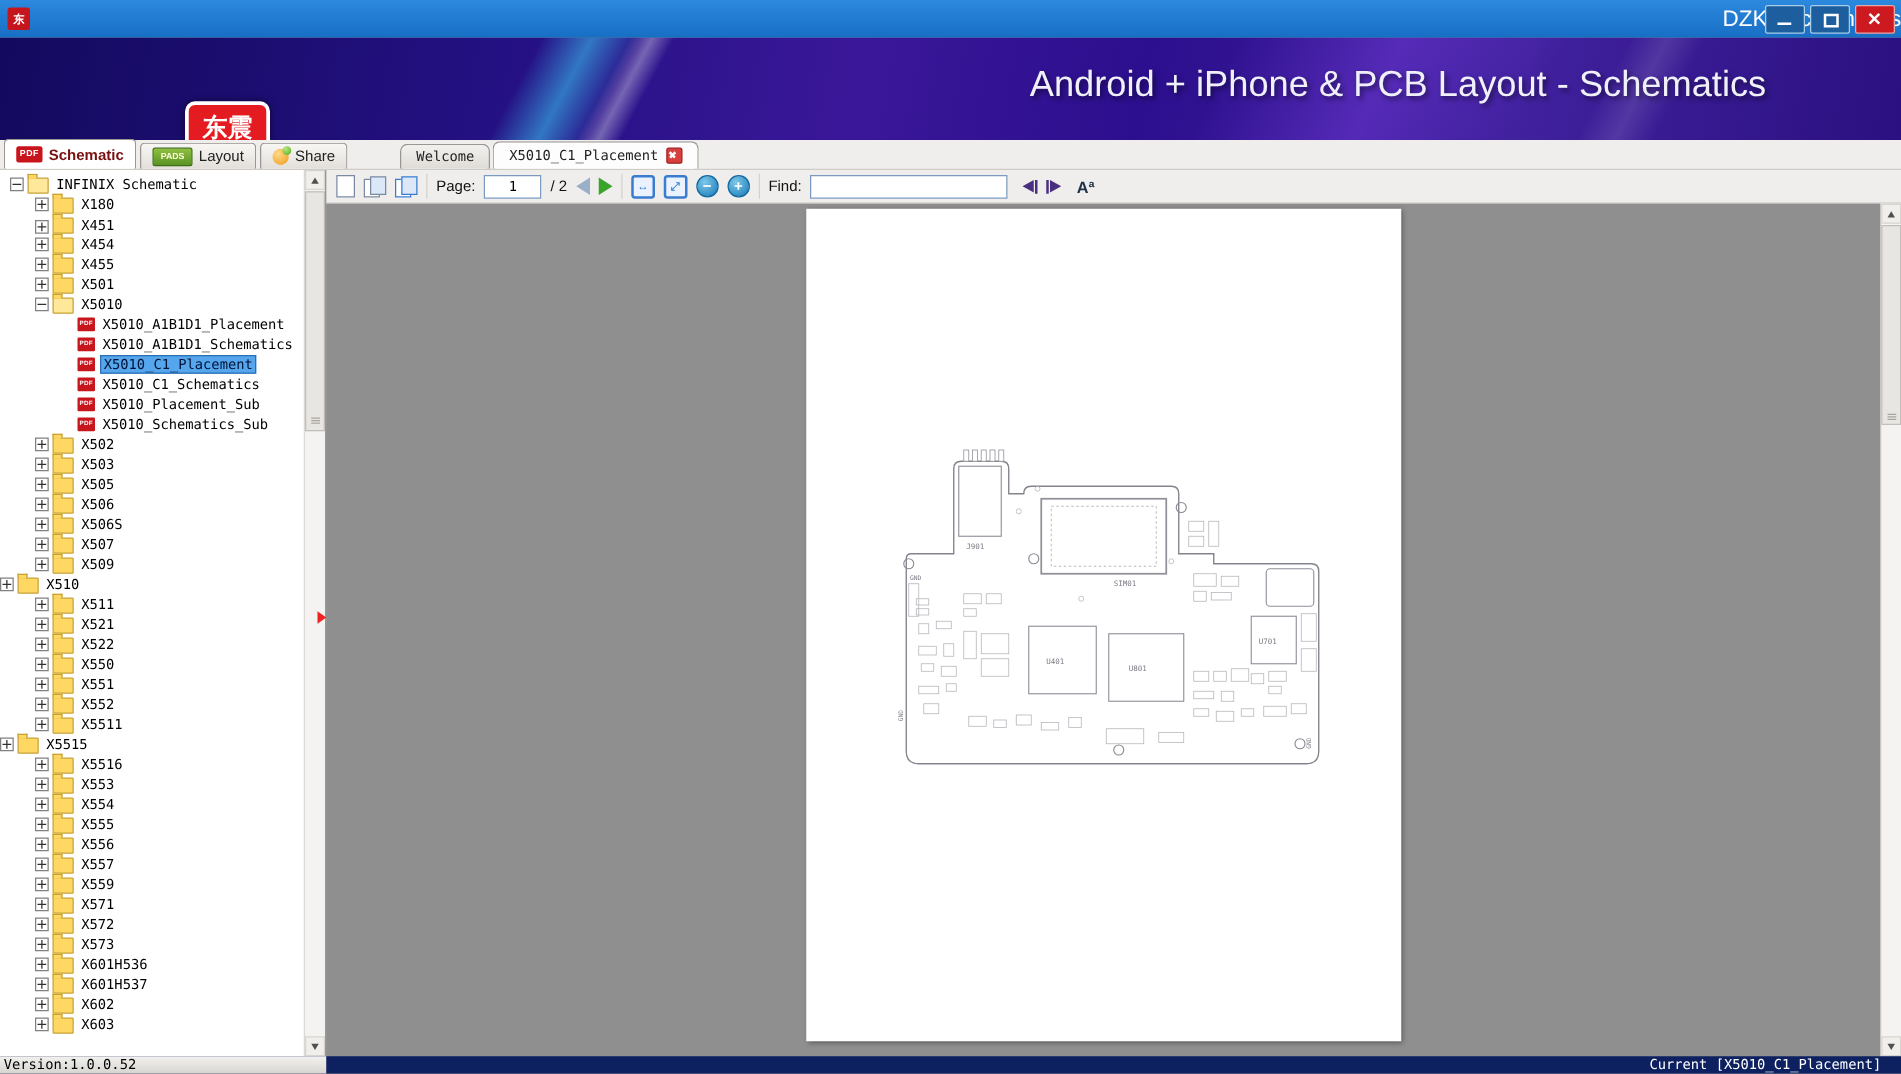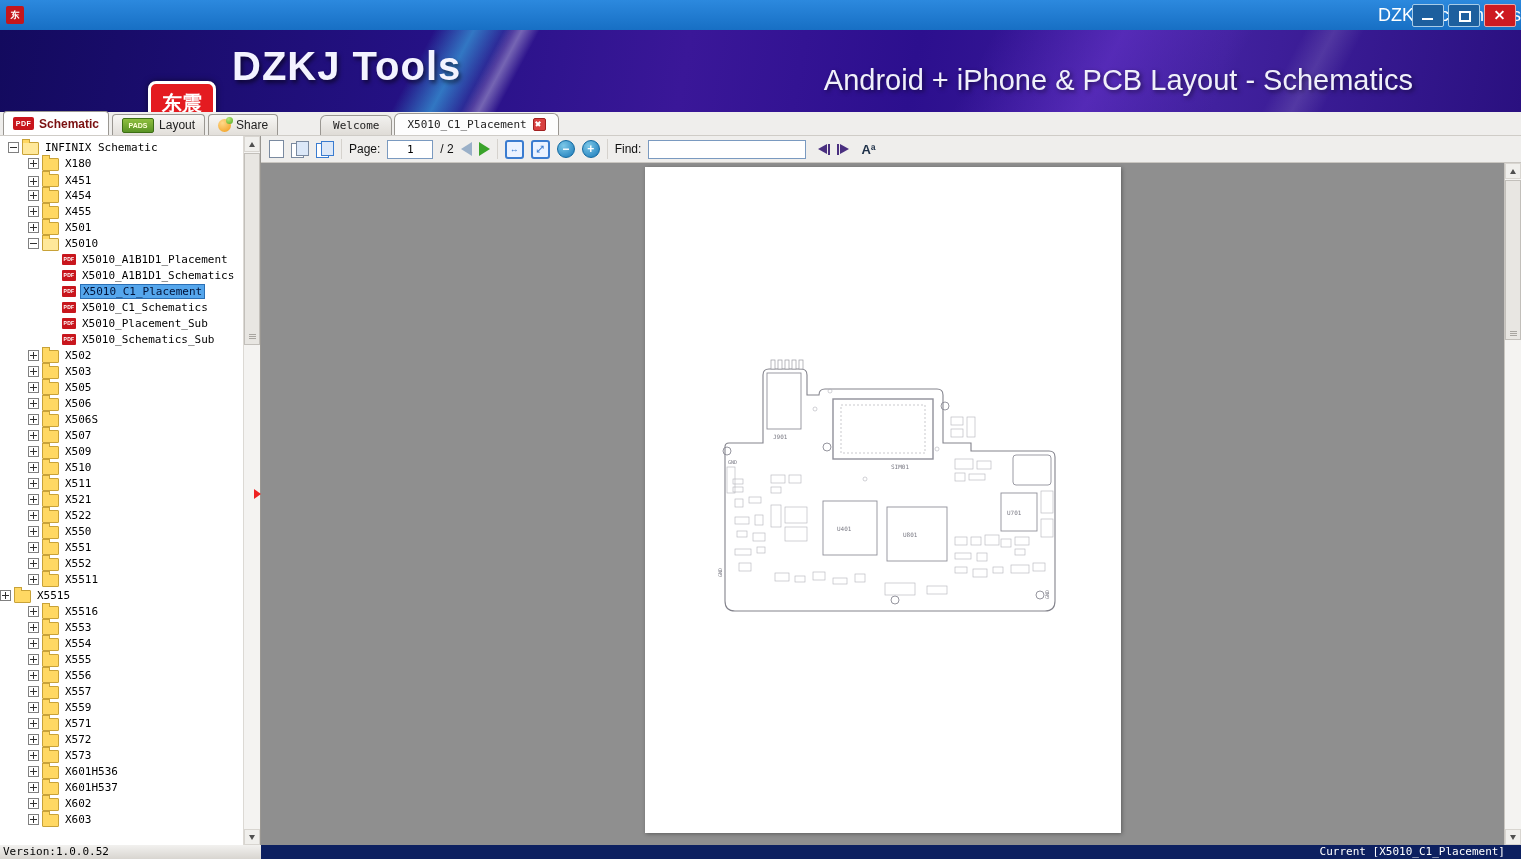--- a/index.html
+++ b/index.html
@@ -31,21 +31,21 @@
   .streak-b{left:480px;width:36px;background:linear-gradient(to right,rgba(255,255,255,0),rgba(255,255,255,.35),rgba(255,255,255,0));}
   .streak-c{right:290px;width:260px;background:linear-gradient(to right,rgba(150,80,255,0),rgba(150,80,255,.30),rgba(100,40,200,0));}
   .streak-d{right:180px;width:60px;background:linear-gradient(to right,rgba(255,255,255,0),rgba(255,255,255,.12),rgba(255,255,255,0));}
   .logo{position:absolute;left:148px;top:8px;width:62px;height:62px;background:#e41b20;
         border:3px solid #fff;border-radius:8px;box-shadow:0 0 6px rgba(0,0,0,.5);
         display:flex;flex-direction:column;align-items:center;justify-content:center;
         color:#fff;font-weight:bold;font-size:20px;line-height:24px;margin-top:43px;}
   .brand{position:absolute;left:232px;top:14px;font-size:40px;font-weight:bold;color:#f3f3ff;
          text-shadow:2px 3px 4px rgba(0,0,0,.55);letter-spacing:1px;}
   .tagline{position:absolute;right:108px;top:22px;font-size:29px;color:#f0f0fa;
-           text-shadow:2px 2px 4px rgba(0,0,0,.5);margin-top:12px;}
+           text-shadow:2px 2px 4px rgba(0,0,0,.5);}
 
   
   .tabstrip{position:absolute;top:112px;left:0;width:100%;height:24px;background:#efeeec;
             border-bottom:1px solid #cfccc7;display:flex;align-items:flex-end;box-sizing:border-box;}
   .mtab{display:flex;align-items:center;gap:5px;height:20px;padding:0 9px;margin-left:3px;
         background:linear-gradient(#f8f7f5,#e2dfda);border:1px solid #9a9792;border-bottom:none;
         border-radius:4px 4px 0 0;font-size:12px;color:#222;}
   .mtab.active{background:#fff;height:23px;color:#7a1010;font-weight:bold;}
   .pdf-badge{width:21px;height:13px;background:#c8151c;border-radius:2px;color:#fff;font-size:7px;
              font-weight:bold;display:flex;align-items:center;justify-content:center;letter-spacing:.5px;}
@@ -166,21 +166,20 @@
 
 <div class="banner">
   <div class="streak streak-a"></div>
   <div class="streak streak-b"></div>
   <div class="streak streak-c"></div>
   <div class="streak streak-d"></div>
   <div class="logo">
     <span>东震</span>
     <span>科技</span>
   </div>
-  <div class="brand">DZKJ Tools</div>
   <div class="tagline">Android + iPhone &amp; PCB Layout - Schematics</div>
 </div>
 
 <div class="tabstrip">
   <div class="mtab active">
     <span class="pdf-badge">PDF</span>
     <span>Schematic</span>
   </div>
   <div class="mtab">
     <span class="pads-badge">PADS</span>
@@ -363,21 +362,21 @@
       <span class="ficon"></span>
 
       <span class="tlabel">X507</span>
     </div>
       <div class="trow" style="padding-left: 28px;">
       <span class="expander plus"></span>
       <span class="ficon"></span>
 
       <span class="tlabel">X509</span>
     </div>
-      <div class="trow" style="padding-left: 28px;">
+      <div class="trow" style="">
       <span class="expander plus"></span>
       <span class="ficon"></span>
 
       <span class="tlabel">X510</span>
     </div>
       <div class="trow" style="padding-left: 28px;">
       <span class="expander plus"></span>
       <span class="ficon"></span>
 
       <span class="tlabel">X511</span>

